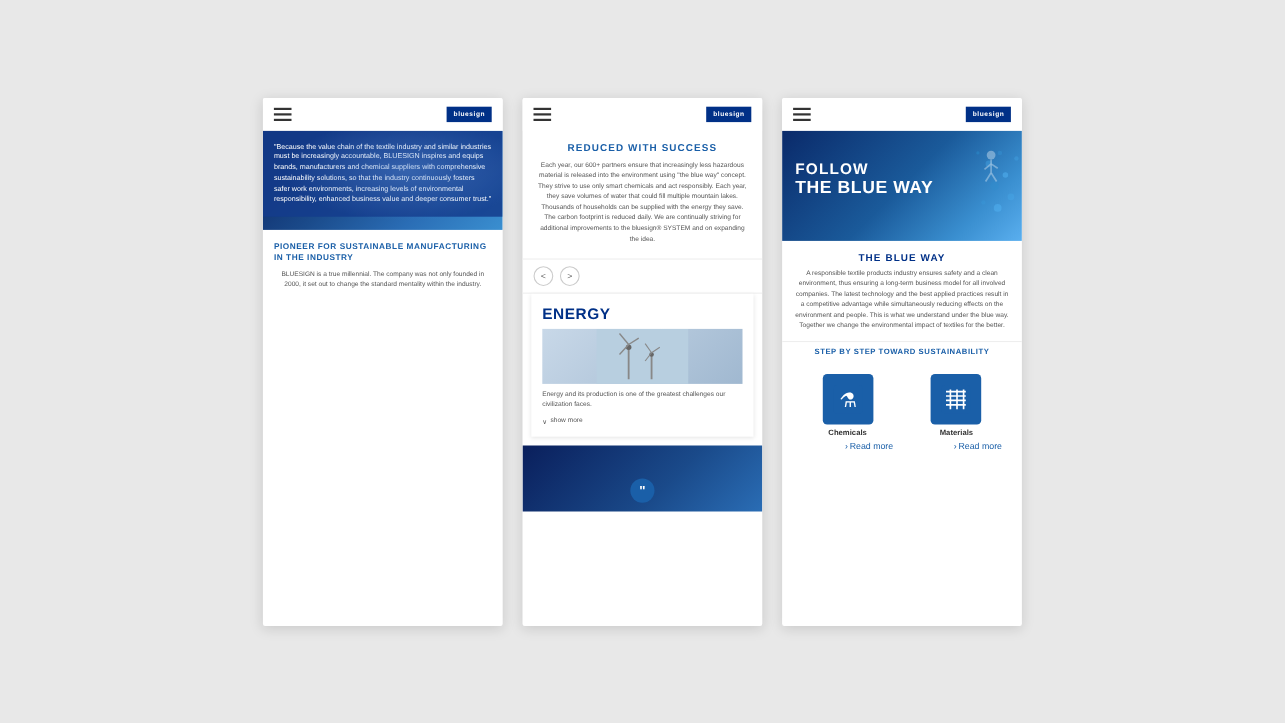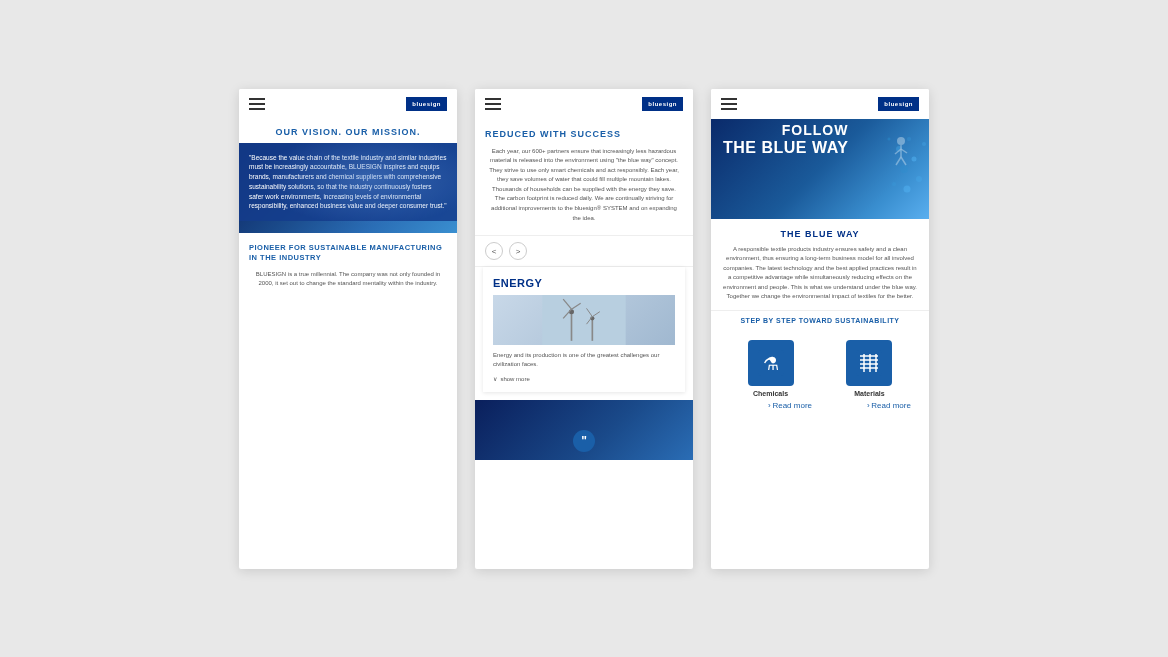--- a/index.html
+++ b/index.html
@@ -106,20 +106,21 @@
 
     
     .s2-header {
       display: flex;
       align-items: center;
       justify-content: space-between;
       padding: 8px 10px;
       background: #fff;
     }
     .s2-title {
+      text-align: center;
       color: #1a5fa8;
       font-size: 9px;
       font-weight: bold;
       letter-spacing: 1px;
       padding: 10px 10px 8px;
       text-transform: uppercase;
     }
     .s2-body-text {
       font-size: 6px;
       color: #555;
@@ -148,21 +149,21 @@
       color: #555;
       cursor: pointer;
     }
     .s2-card {
       background: #fff;
       margin: 0 8px;
       padding: 10px;
       box-shadow: 0 1px 4px rgba(0,0,0,0.1);
     }
     .s2-card-title {
-      font-size: 11px;
+      font-size: 14px;
       font-weight: bold;
       color: #003087;
       margin-bottom: 6px;
       letter-spacing: 0.5px;
     }
     .s2-card-image {
       width: 100%;
       height: 50px;
       background: linear-gradient(135deg, #c8d8e8 0%, #a0b8d0 100%);
       margin-bottom: 6px;
@@ -216,27 +217,26 @@
     }
     .s3-hero {
       width: 100%;
       height: 100px;
       background: linear-gradient(135deg, #0a2a6a 0%, #1a5a9a 50%, #3a8fd0 80%, #5aafef 100%);
       position: relative;
       overflow: hidden;
     }
     .s3-hero-text {
       position: absolute;
-      top: 3px;
+      top: 26px;
       left: 12px;
       color: #fff;
       font-weight: bold;
       text-transform: uppercase;
       line-height: 1.2;
-      text-align: right;
     }
     .s3-hero-follow {
       font-size: 14px;
       letter-spacing: 1px;
     }
     .s3-hero-blue {
       font-size: 16px;
       letter-spacing: 0.5px;
     }
     .s3-blue-way-title {
@@ -330,21 +330,20 @@
 
   <div class="phone-screen">
     <div class="s1-header">
       <div class="hamburger-icon">
         <span></span>
           <span></span>
           <span></span>
       </div>
       <div class="bluesign-logo">bluesign</div>
     </div>
-    <div class="s1-title">OUR VISION. OUR MISSION.</div>
     <div class="s1-image">
       <div class="s1-image-overlay"></div>
       <div class="s1-quote-box">
         <span>"Because the value chain of the textile industry and similar industries must be increasingly accountable, BLUESIGN inspires and equips brands, manufacturers and chemical suppliers with comprehensive sustainability solutions, so that the industry continuously fosters safer work environments, increasing levels of environmental responsibility, enhanced business value and deeper consumer trust."</span>
       </div>
     </div>
     <div class="s1-pioneer">PIONEER FOR SUSTAINABLE MANUFACTURING IN THE INDUSTRY</div>
     <div class="s1-body-text">BLUESIGN is a true millennial. The company was not only founded in 2000, it set out to change the standard mentality within the industry.</div>
   </div>
 

